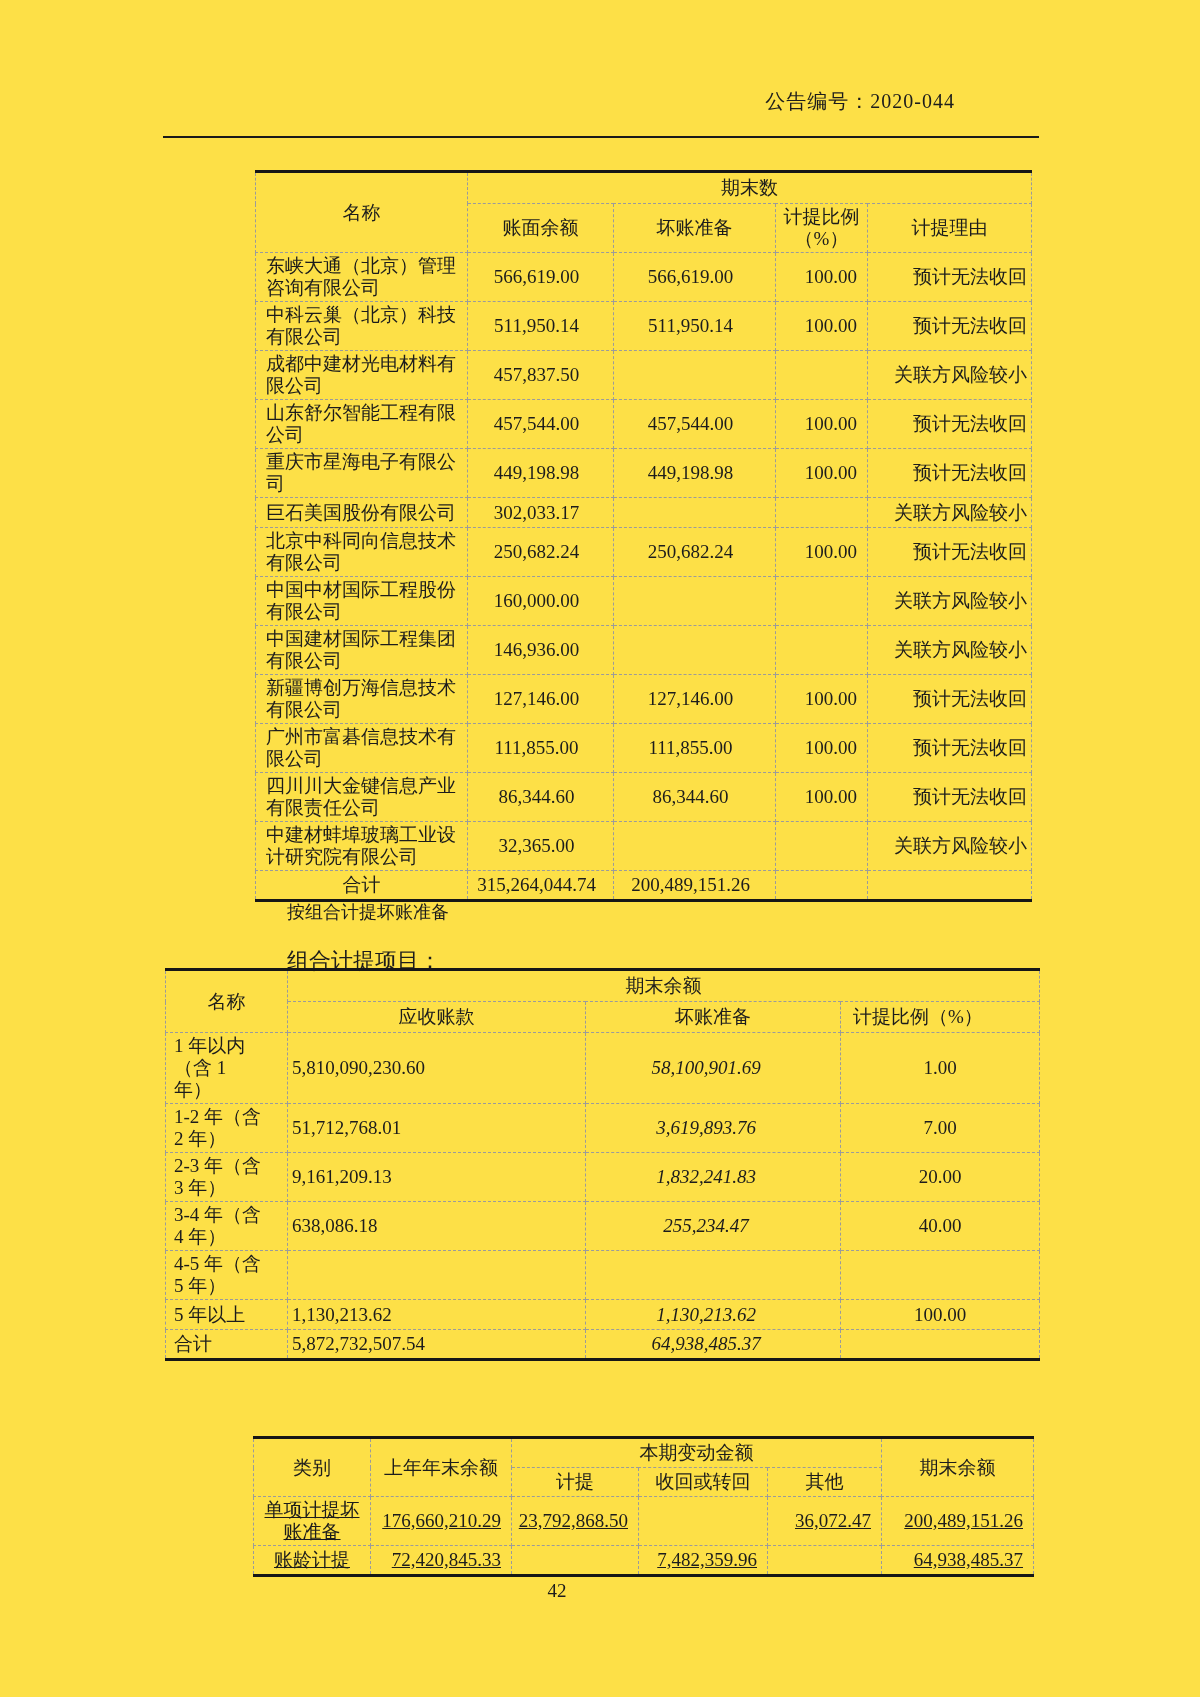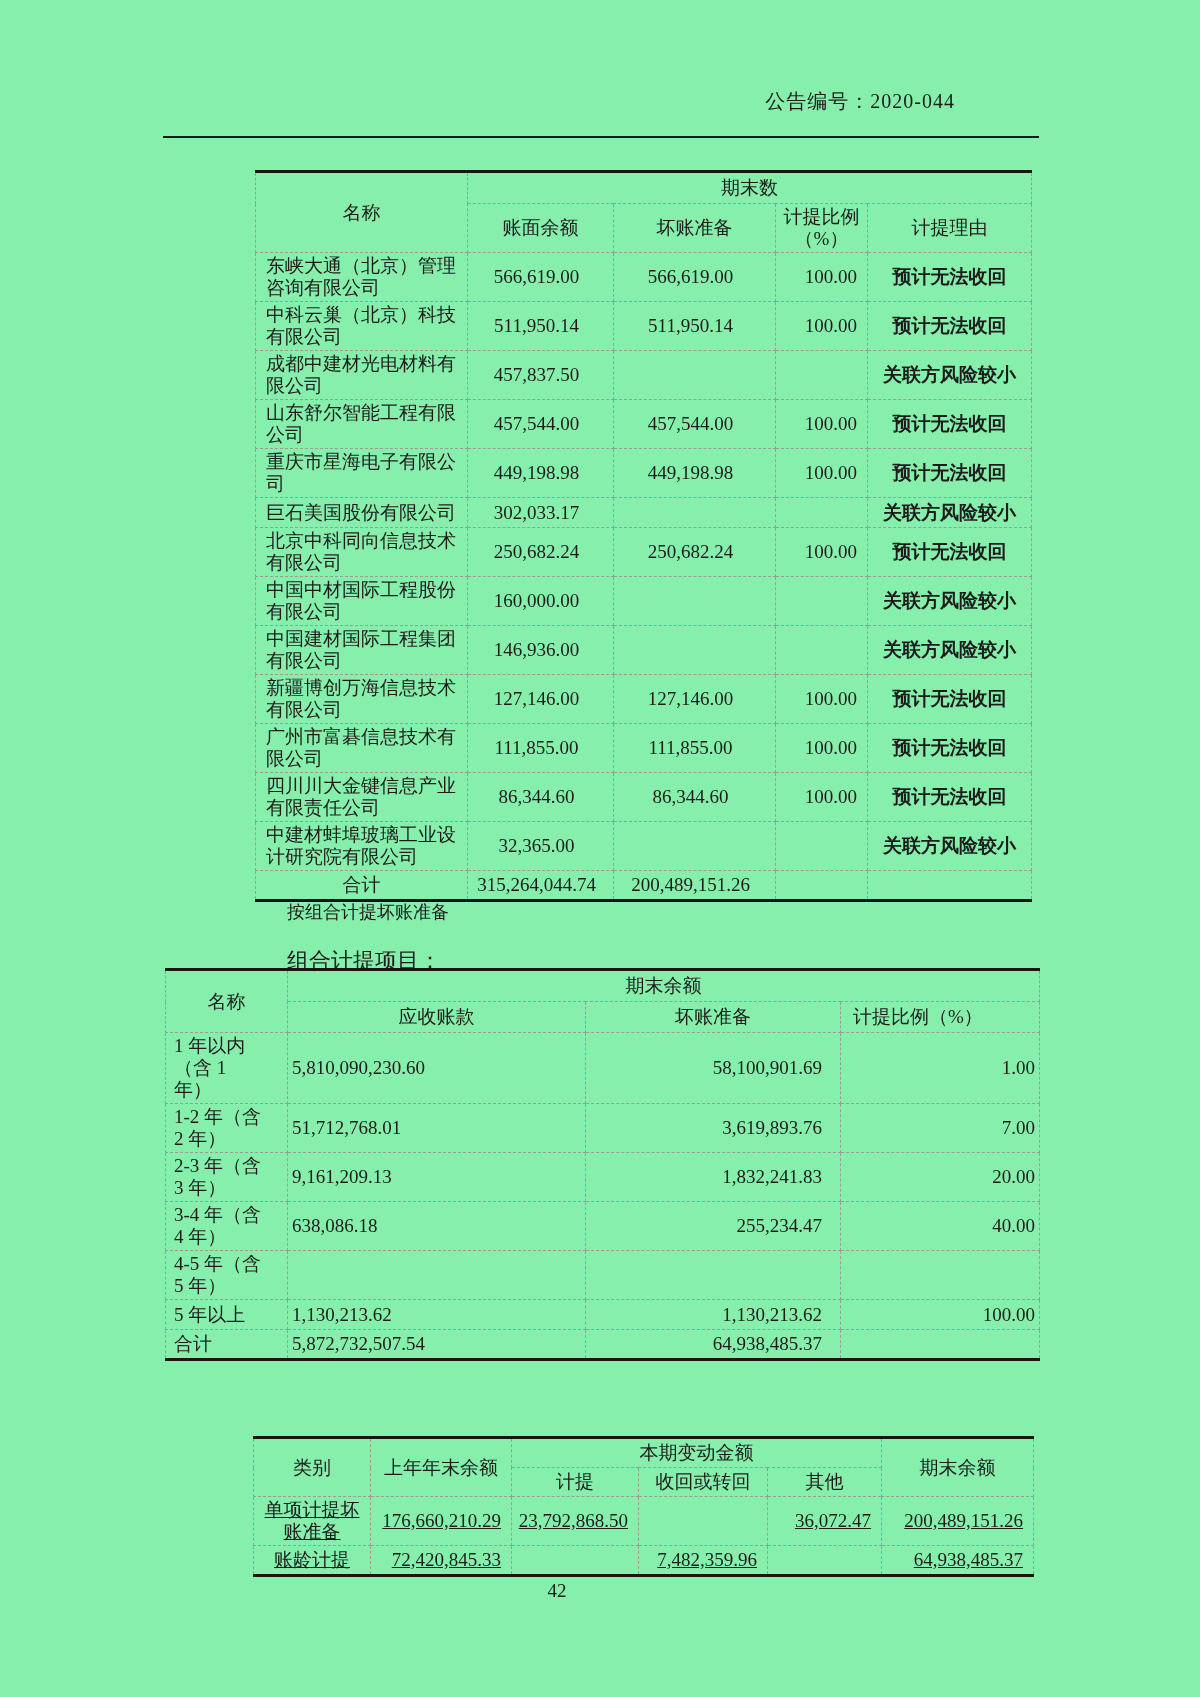--- a/index.html
+++ b/index.html
@@ -1,18 +1,18 @@
 <!DOCTYPE html>
 <html><head>
 <meta charset="utf-8">
 <style>
   html,body { margin:0; padding:0; background:#e8e8e8; }
   .page {
     position:relative; width:1200px; height:1697px; margin:0 auto;
-    background:#86efac; color:#1c1c1c;
+    background:#fde047; color:#1c1c1c;
     font-family:"Liberation Serif","DejaVu Serif",serif;
     overflow:hidden;
   }
   .doc-header {
     position:absolute; top:88px; left:0; right:245px;
     text-align:right; font-size:20px; letter-spacing:1px;
   }
   .header-rule {
     position:absolute; top:136px; left:163px; width:876px; height:2px;
     background:#191919;
@@ -28,31 +28,31 @@
     line-height:22px; padding:2px 4px; text-align:center;
     vertical-align:middle; overflow:hidden;
   }
   
   .t1 { left:255px; top:170px; width:776px; }
   .t1 thead tr.h1 th { height:26px; }
   .t1 thead tr.h2 th { height:44px; }
   .t1 td.name { text-align:left; padding-left:10px; padding-right:4px; }
   .t1 td.num  { text-align:center; padding-right:12px; }
   .t1 td.pct  { text-align:right; padding-right:10px; }
-  .t1 td.reason { text-align:center;font-weight:bold; }
+  .t1 td.reason { text-align:right; }
   .t1 tbody tr { height:30px; }
   .t1 td.total-label { text-align:center; }
   
   .t2 { left:165px; top:968px; width:874px; }
   .t2 thead tr th { height:26px; }
   .t2 th.ratio-h { text-align:left; padding-left:12px; }
   .t2 td.name { text-align:left; padding-left:8px; padding-right:20px; }
   .t2 td.c2 { text-align:left; padding-right:26px; }
-  .t2 td.c3 { text-align:right; padding-right:18px; }
-  .t2 td.c4 { text-align:right; }
+  .t2 td.c3 { padding-right:18px;font-style:italic; }
+  .t2 td.c4 { text-align:center; }
   .t2 tbody tr { height:30px; }
   
   .mid-caption-1 { position:absolute; left:287px; top:900px; font-size:18px; }
   .mid-caption-2 { position:absolute; left:287px; top:946px; font-size:22px; }
   .section3-heading {
     position:absolute; left:253px; top:1398px; width:780px;
     font-size:21px; font-weight:bold; letter-spacing:1px;
   }
   
   .t3 { left:253px; top:1436px; width:780px; }

